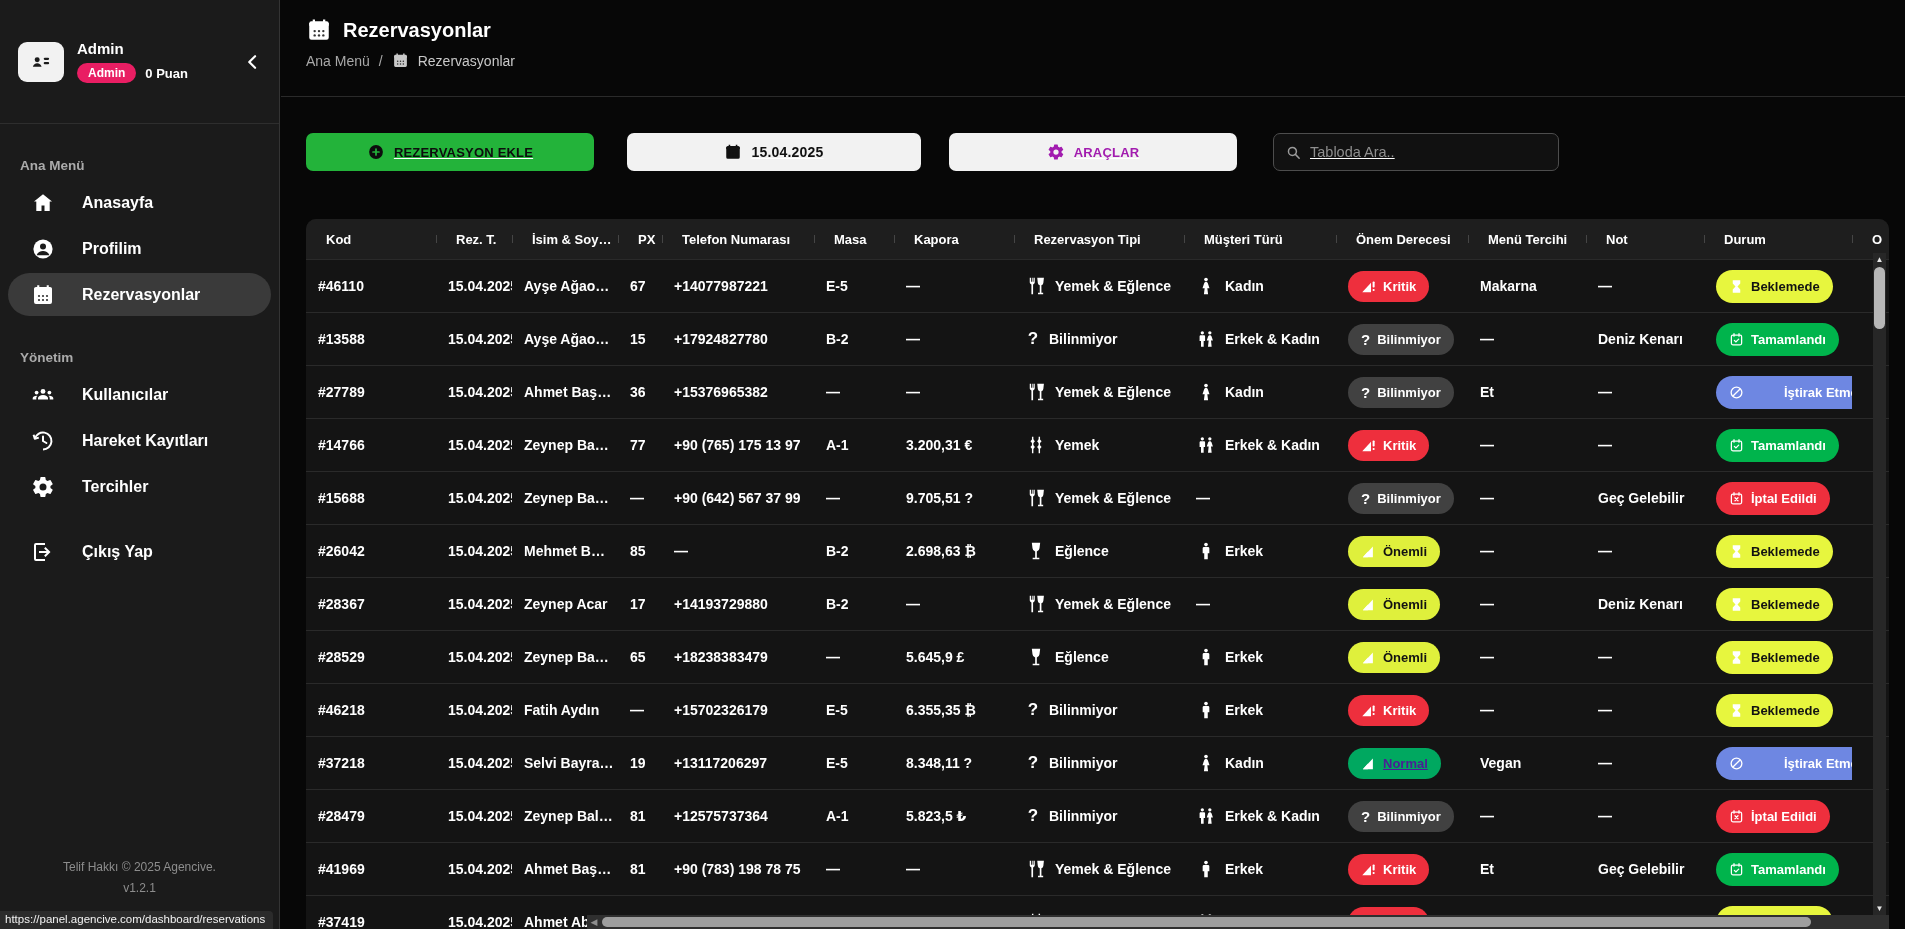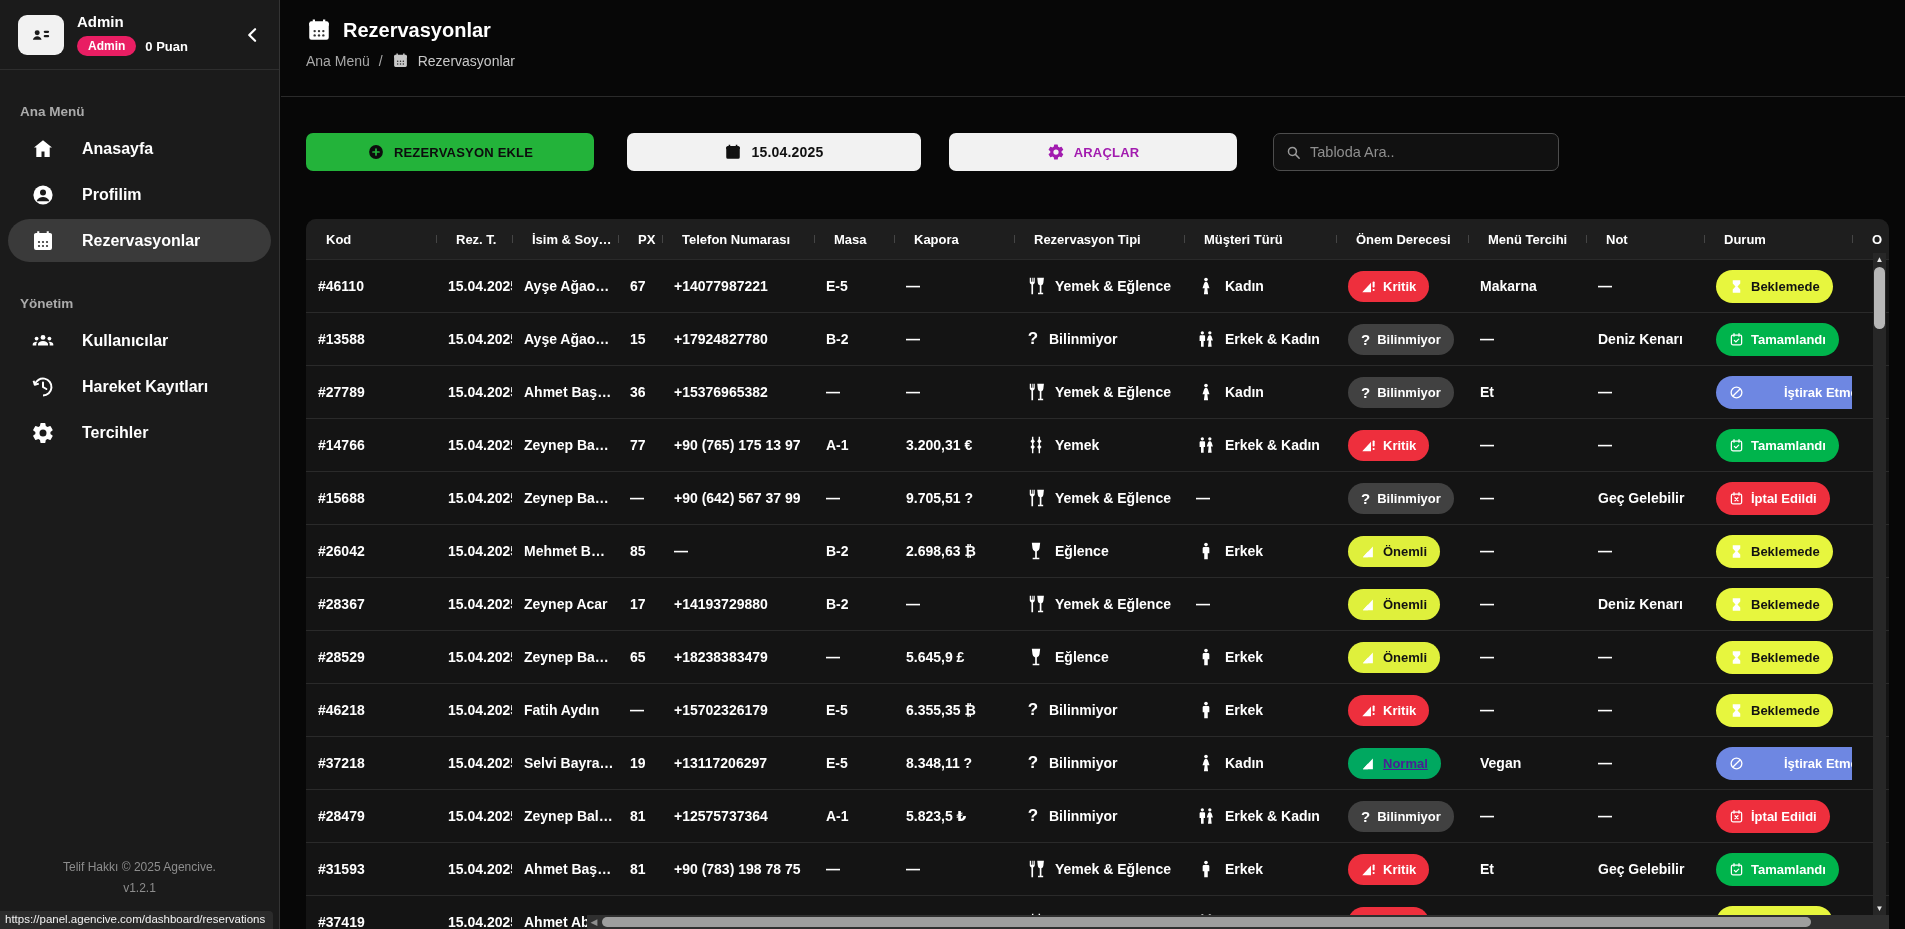--- a/index.html
+++ b/index.html
@@ -2,21 +2,21 @@
 <html><head>
 <meta charset="utf-8">
 <style>
   * { margin:0; padding:0; box-sizing:border-box; }
   html,body { width:1905px; height:929px; overflow:hidden; background:#070707;
     font-family:"Liberation Sans","DejaVu Sans",sans-serif; color:#fff; }
 
   
   .sidebar { position:fixed; left:0; top:0; bottom:0; width:280px; background:#1b1b1b;
     border-right:1px solid #343434; z-index:5; }
-  .sb-head { height:70px; border-bottom:1px solid #2e2e2e; display:flex; align-items:center;
+  .sb-head { height:124px; border-bottom:1px solid #2e2e2e; display:flex; align-items:center;
     padding:0 14px 0 18px; gap:13px; }
   .avatar-box { width:46px; height:40px; background:#f2f2f2; border-radius:9px; color:#1b1b1b;
     display:flex; align-items:center; justify-content:center; flex:none; }
   .sb-user { flex:1; }
   .sb-user-name { font-size:15px; font-weight:700; margin-bottom:6px; }
   .sb-user-row { display:flex; align-items:center; gap:9px; }
   .role-pill { background:#e91e63; color:#fff; font-size:12px; font-weight:700;
     padding:3px 11px; border-radius:12px; }
   .points { font-size:13px; font-weight:600; }
   .collapse-btn { color:#fff; width:24px; height:24px; display:flex; align-items:center;
@@ -35,21 +35,21 @@
   .page-head { height:97px; border-bottom:1px solid #2a2a2a; padding:17px 0 0 25px; }
   .title-row { display:flex; align-items:center; gap:11px; }
   .title-row .ic { width:26px; height:26px; }
   .page-title { font-size:20px; font-weight:700; }
   .breadcrumb { display:flex; align-items:center; gap:9px; margin-top:9px;
     color:#a8a8a8; font-size:14px; font-weight:500; }
   .breadcrumb .ic { width:17px; height:17px; color:#c9c9c9; }
   .crumb-current { color:#c9c9c9; }
 
   
-  .toolbar { display:flex; align-items:center; margin:36px 0 0 25px; height:38px; }
+  .toolbar { display:flex; align-items:center; margin:36px 0 0 25px; height:38px;text-decoration:underline; }
   .btn { height:38px; border:none; border-radius:7px; display:flex; align-items:center;
     justify-content:center; gap:9px; font-size:13px; font-weight:700; cursor:pointer;
     font-family:inherit; letter-spacing:.2px; }
   .btn .ic { width:18px; height:18px; }
   .btn-add { width:288px; background:#23b33a; color:#0d0d0d; }
   .btn-date { width:294px; margin-left:33px; background:#f2f2f2; color:#111; font-size:14px; }
   .btn-tools { width:288px; margin-left:28px; background:#f2f2f2; color:#a21caf; }
   .select-box { width:286px; margin-left:35px; height:38px; background:#111; border:1px solid #4d4d4d;
     border-radius:7px; display:flex; align-items:center; padding:0 14px; position:relative;
     font-size:14px; font-weight:500; cursor:pointer; }
@@ -201,20 +201,29 @@
         </span>
         <span class="nav-label">Hareket Kayıtları</span>
       </div>
       <div class="nav-item">
         <span class="ic">
           <svg viewBox="0 0 24 24" fill="currentColor">
             <path d="M19.4 13a7.5 7.5 0 0 0 .1-1 7.5 7.5 0 0 0-.1-1l2.1-1.6a.5.5 0 0 0 .1-.6l-2-3.5a.5.5 0 0 0-.6-.2l-2.5 1a7.7 7.7 0 0 0-1.7-1l-.4-2.6a.5.5 0 0 0-.5-.4h-4a.5.5 0 0 0-.5.4l-.4 2.6a7.7 7.7 0 0 0-1.7 1l-2.5-1a.5.5 0 0 0-.6.2l-2 3.5a.5.5 0 0 0 .1.6L4.4 11a7.5 7.5 0 0 0 0 2l-2.1 1.6a.5.5 0 0 0-.1.6l2 3.5c.1.2.4.3.6.2l2.5-1a7.7 7.7 0 0 0 1.7 1l.4 2.6c0 .2.2.4.5.4h4c.2 0 .5-.2.5-.4l.4-2.6a7.7 7.7 0 0 0 1.7-1l2.5 1c.2.1.5 0 .6-.2l2-3.5a.5.5 0 0 0-.1-.6zM12 15.5a3.5 3.5 0 1 1 0-7 3.5 3.5 0 0 1 0 7z"></path>
           </svg>
         </span>
         <span class="nav-label">Tercihler</span>
+      </div>
+      <div class="nav-item logout-gap">
+        <span class="ic">
+          <svg viewBox="0 0 24 24" fill="currentColor">
+            <path d="M5 3h9v2H5v14h9v2H5a2 2 0 0 1-2-2V5a2 2 0 0 1 2-2z"></path>
+            <path d="M14.5 7l-1.4 1.4 2.6 2.6H8v2h7.7l-2.6 2.6 1.4 1.4 5-5z"></path>
+          </svg>
+        </span>
+        <span class="nav-label">Çıkış Yap</span>
       </div>
     </nav>
   <div class="sb-footer">
     <div>Telif Hakkı © 2025 Agencive.</div>
     <div>v1.2.1</div>
   </div>
 </aside>
 
 <main class="main">
   <header class="page-head">
@@ -845,21 +854,21 @@
                   <path d="M8 2.6v4M16 2.6v4" stroke-linecap="round"></path>
                   <path d="M9.6 10.8l4.8 4.8M14.4 10.8l-4.8 4.8" stroke-linecap="round"></path>
                 </svg>
               </span>
               <span>İptal Edildi</span>
             </span>
           </div>
           <div class="td"></div>
         </div>
         <div class="row">
-          <div class="td">#31593</div>
+          <div class="td">#41969</div>
           <div class="td">15.04.2025</div>
           <div class="td">Ahmet Baş…</div>
           <div class="td">81</div>
           <div class="td">+90 (783) 198 78 75</div>
           <div class="td">—</div>
           <div class="td">—</div>
           <div class="td">
             <span class="ic">
               <svg viewBox="0 0 24 24" fill="currentColor">
                 <path d="M4.5 2v5.6c0 1.2.8 2.2 2 2.5V22h2V10.1c1.2-.3 2-1.3 2-2.5V2H9v5H8V2H7v5H6V2z"></path>

